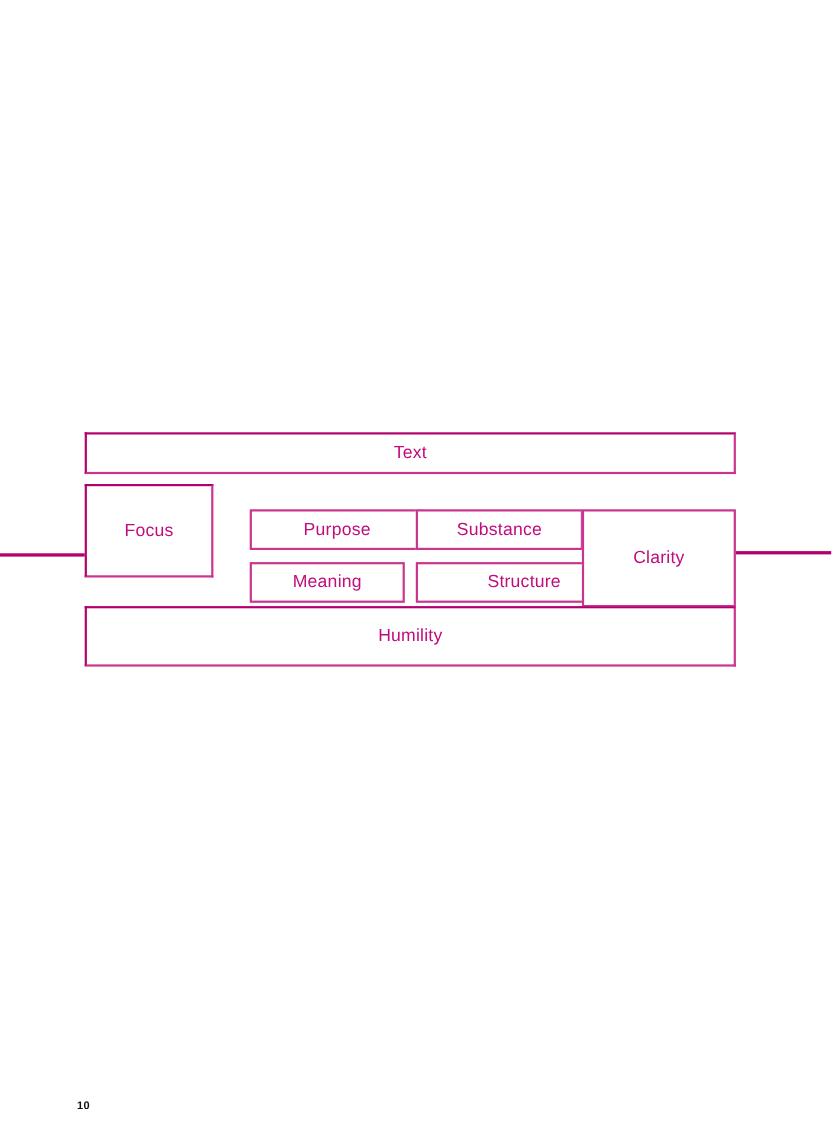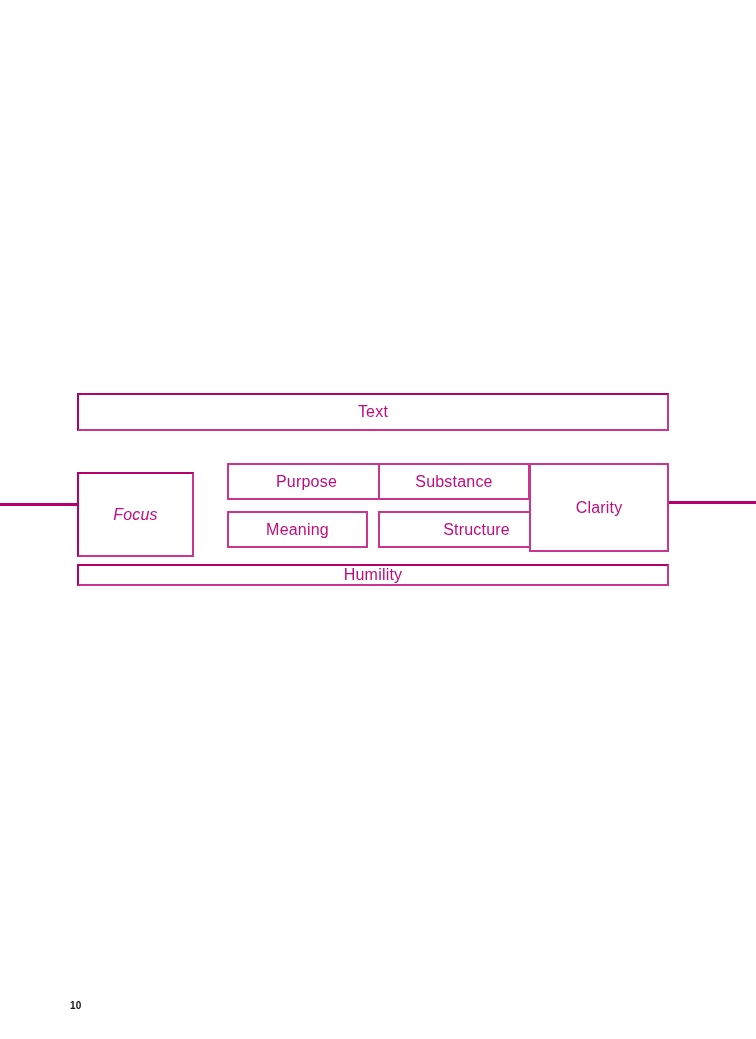--- a/index.html
+++ b/index.html
@@ -26,27 +26,27 @@
     color: var(--label-color);
     background: #ffffff;
     letter-spacing: 0.2px;
   }
   
   .diagram-box.big {
     border-top-color: var(--accent-line);
     border-left-color: var(--accent-line);
   }
   .box-text     { left: 77px;  top: 393px; width: 592px; height: 38px; }
-  .box-focus    { left: 77px;  top: 472px; width: 117px; height: 85px; font-style: italic; }
+  .box-focus    { left: 77px;  top: 440px; width: 117px; height: 85px; }
   .box-purpose  { left: 227px; top: 463px; width: 159px; height: 37px; align-items: center; }
   .box-substance{ left: 378px; top: 463px; width: 152px; height: 37px; }
   .box-meaning  { left: 227px; top: 511px; width: 141px; height: 37px; justify-content: center; }
   .box-structure{ left: 378px; top: 511px; width: 156px; height: 37px; padding-left: 41px; }
   .box-clarity  { left: 529px; top: 463px; width: 140px; height: 89px; }
-  .box-humility { left: 77px;  top: 564px; width: 592px; height: 22px; }
+  .box-humility { left: 77px;  top: 551px; width: 592px; height: 55px; }
 
   .connector {
     position: absolute;
     height: 3px;
     background: var(--accent-line);
   }
   .connector-left  { left: 0;     top: 503px; width: 78px; }
   .connector-right { left: 668px; top: 501px; width: 88px; }
 
   .page-number {

